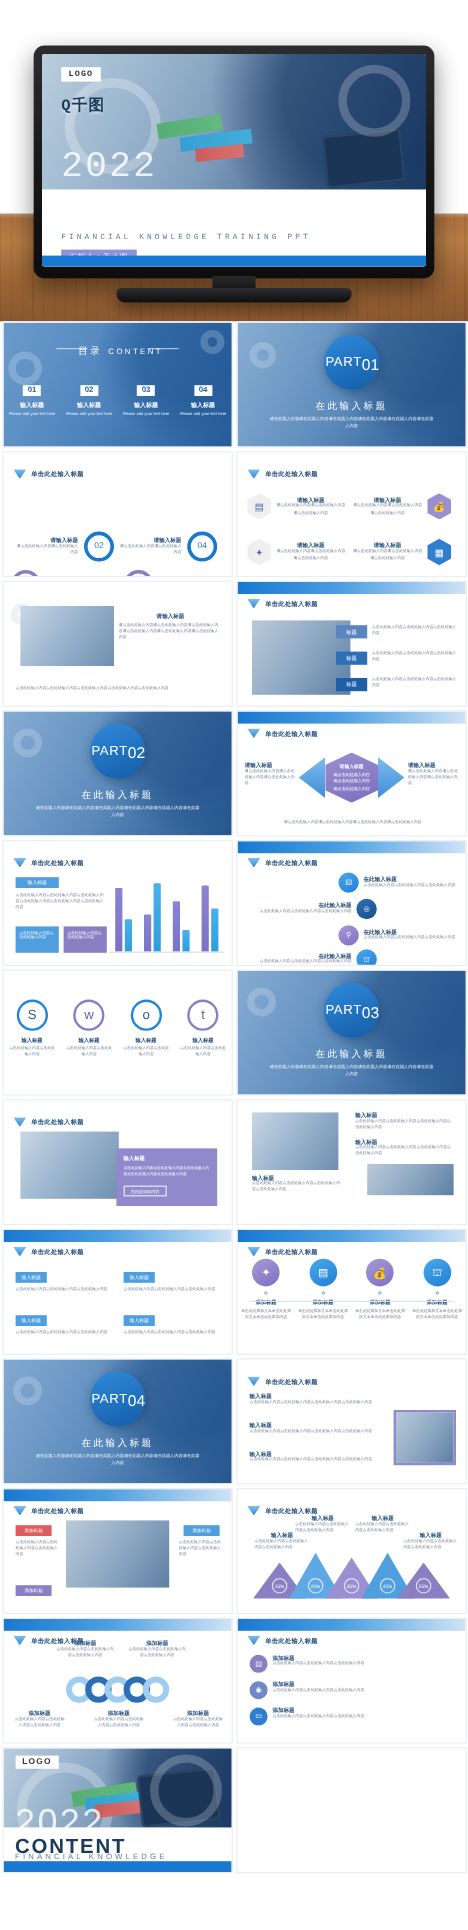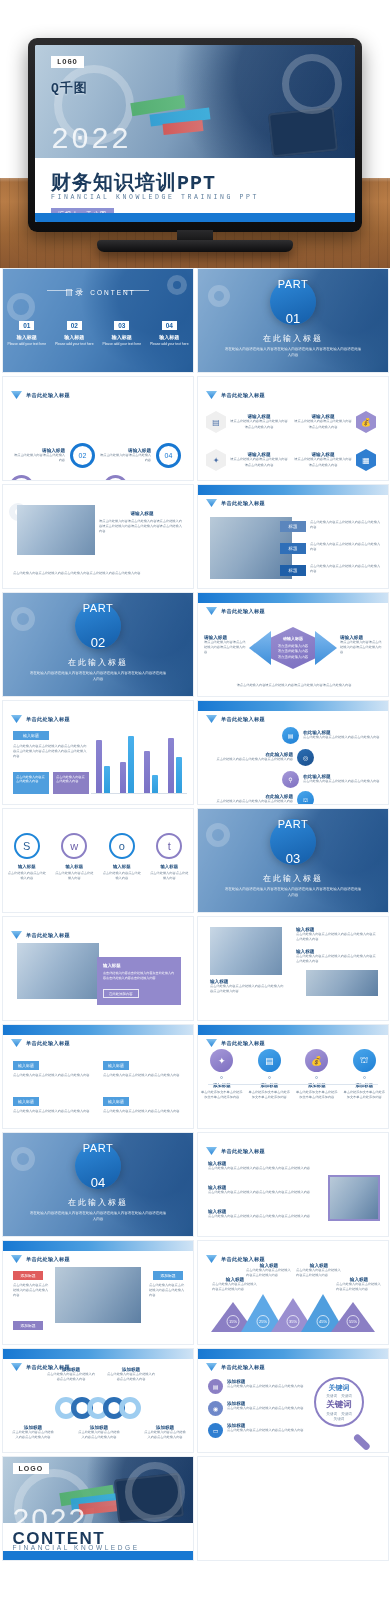--- a/index.html
+++ b/index.html
@@ -156,22 +156,22 @@
   .toc-num{ display:inline-block; background:#fff; color:#2064a8; font-size:6.5px;
     font-weight:bold; padding:1px 4px; margin-bottom:4px; }
   .toc-h{ font-size:5px; font-weight:bold; margin-bottom:2px; }
   .toc-p{ font-size:3.4px; line-height:1.5; opacity:.9; }
 
   
   .part-circle{
     position:absolute; left:50%; top:10px; transform:translateX(-50%);
     width:46px; height:46px; border-radius:50%;
     background:linear-gradient(160deg,#2f8ada,#145da8);
-    color:#fff; display:flex; flex-direction:column; align-items:center;
-    justify-content:space-between; line-height:1;
+    color:#fff; display:flex; align-items:center;
+    justify-content:flex-end; line-height:1;
     box-shadow:0 2px 8px rgba(0,0,0,.25);
   }
   .part-w{ font-size:11px; letter-spacing:.5px; }
   .part-n{ font-size:13px; margin-top:2px; }
   .part-title{ position:absolute; left:0; top:62%; width:100%; text-align:center;
     color:#fff; font-size:8px; letter-spacing:2px; }
   .part-desc{ position:absolute; left:14%; top:76%; width:72%; text-align:center;
     color:rgba(255,255,255,.92); font-size:3.5px; line-height:1.7; }
 
   
@@ -298,21 +298,20 @@
       <div class="cover-photo">
         <div class="paper-a"></div>
         <div class="paper-b"></div>
         <div class="paper-c"></div>
         <div class="calc"></div>
       </div>
       <div class="cover-body"></div>
       <div class="logo-box">LOGO</div>
       <div class="logo-mark">Q千图</div>
       <div class="cover-year">2022</div>
-      <div class="cover-title">财务知识培训PPT</div>
       <div class="cover-sub">FINANCIAL KNOWLEDGE TRAINING PPT</div>
       <div class="cover-badge">汇报人：千小图</div>
       <div class="cover-bar"></div>
     </div>
   </div>
   <div class="tv-stand-neck"></div>
   <div class="tv-stand-base"></div>
 </div>
 
 <div class="grid">
@@ -845,36 +844,20 @@
         </div>
       </div>
       <div class="mini-it">
         <div class="mini-c" style="background:#2f7ed0">▭</div>
         <div>
           <div class="lbl">添加标题</div>
           <div class="blob">点击此处输入内容点击此处输入内容点击此处输入内容</div>
         </div>
       </div>
     </div>
-    <div class="mag">
-      <div class="mag-handle"></div>
-      <div class="mag-glass">
-        <div class="kw1">关键词</div>
-        <div class="kw-row">
-          <span class="kw-s">关键词</span>
-          <span class="kw-s">关键词</span>
-        </div>
-        <div class="kw2">关键词</div>
-        <div class="kw-row">
-          <span class="kw-s">关键词</span>
-          <span class="kw-s">关键词</span>
-        </div>
-        <div class="kw-s">关键词</div>
-      </div>
-    </div>
   </div>
 
   <div class="thanks-slide">
     <div class="cover-photo">
       <div class="paper-a"></div>
       <div class="paper-b"></div>
       <div class="paper-c"></div>
       <div class="calc"></div>
     </div>
     <div class="cover-body"></div>

